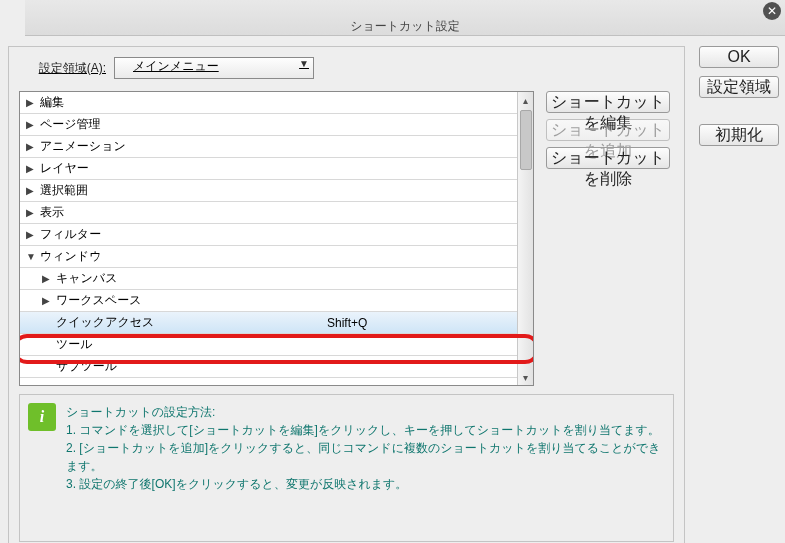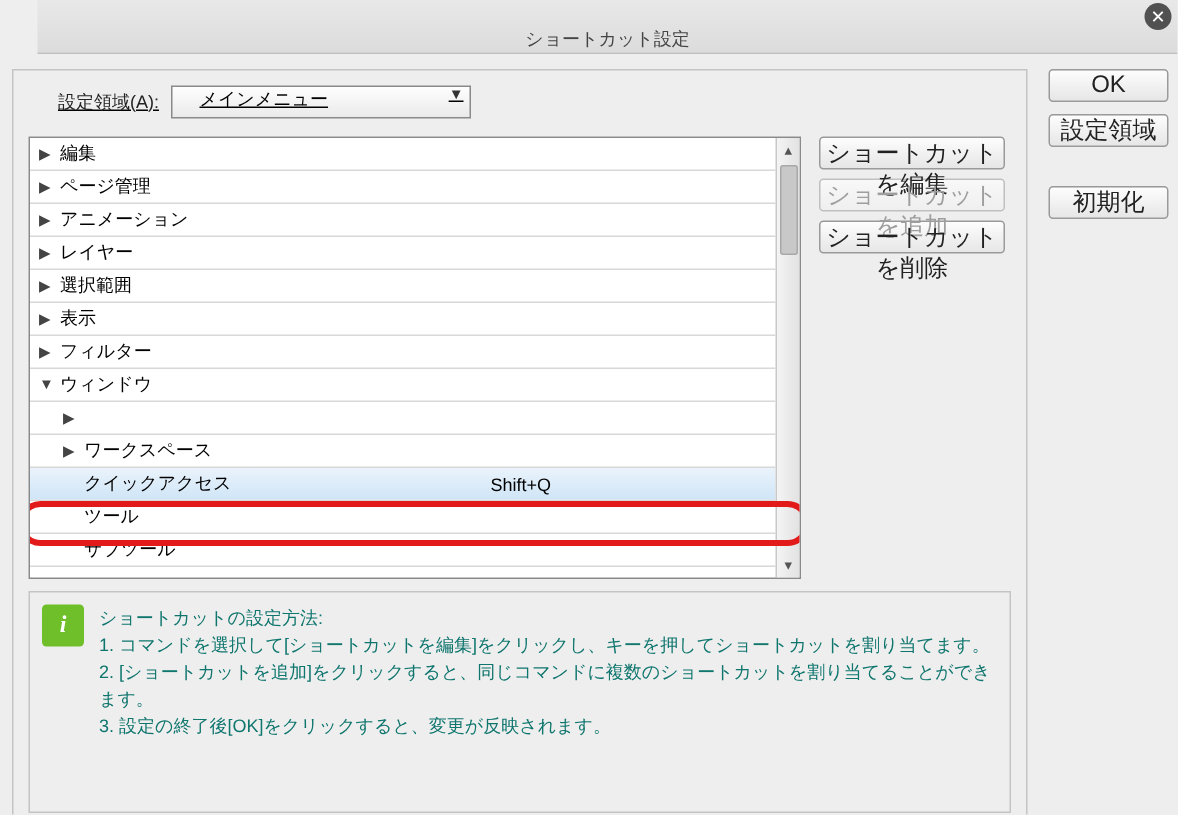--- a/index.html
+++ b/index.html
@@ -108,20 +108,21 @@
                 <span class="cell-name">フィルター</span>
                 <span class="cell-short"></span>
               </div>
               <div class="tree-row">
                 <span class="toggle">▼</span>
                 <span class="cell-name">ウィンドウ</span>
                 <span class="cell-short"></span>
               </div>
               <div class="tree-row level-1">
                 <span class="toggle">▶</span>
+                <span class="cell-name">キャンバス</span>
                 <span class="cell-short"></span>
               </div>
               <div class="tree-row level-1">
                 <span class="toggle">▶</span>
                 <span class="cell-name">ワークスペース</span>
                 <span class="cell-short"></span>
               </div>
               <div class="tree-row level-1 selected">
                 <span class="toggle blank">▶</span>
                 <span class="cell-name">クイックアクセス</span>

